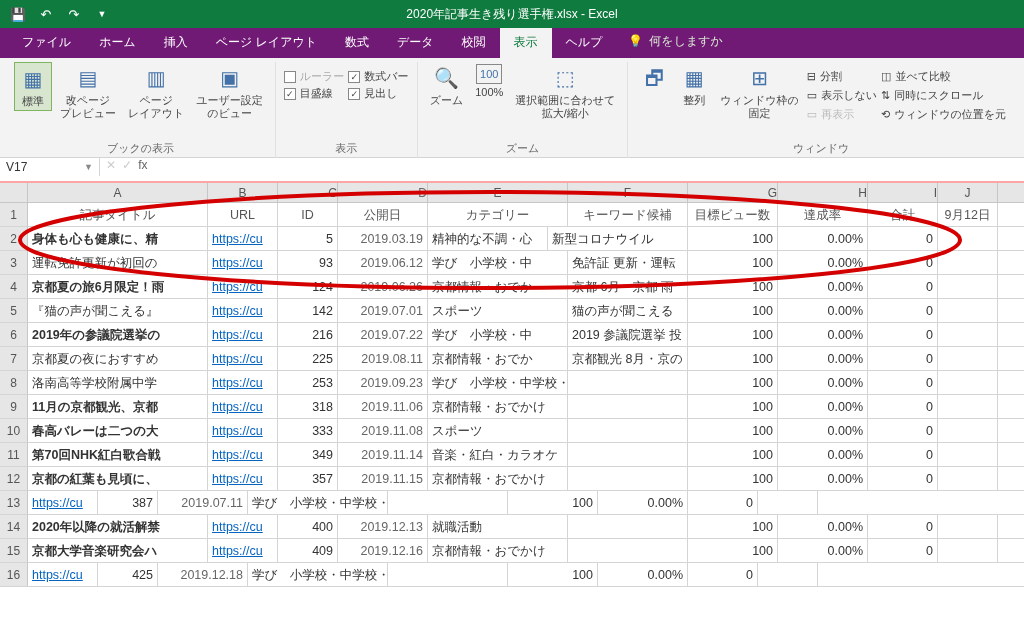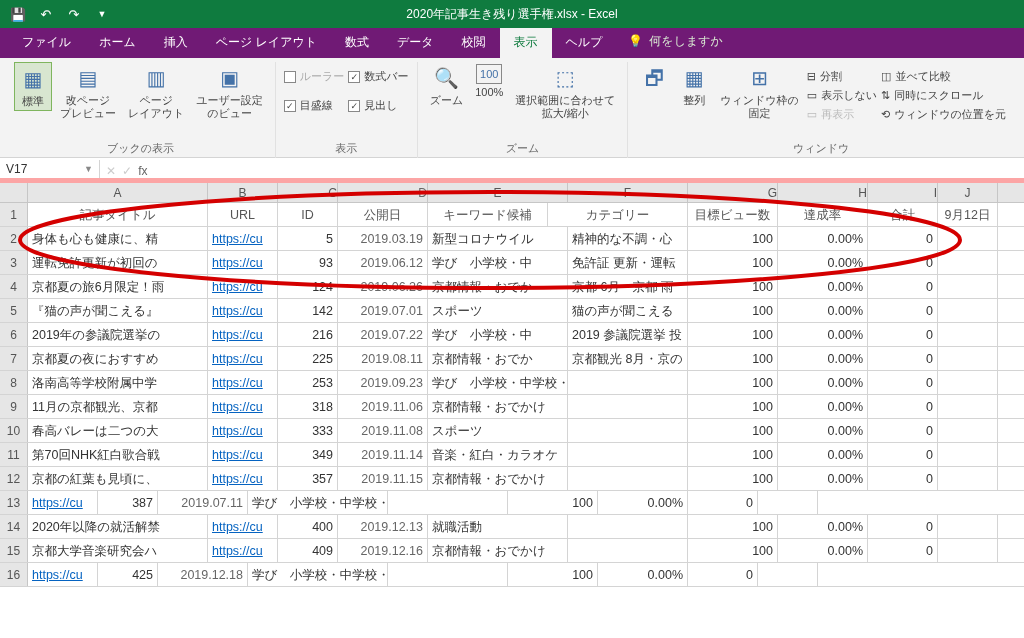--- a/index.html
+++ b/index.html
@@ -13,22 +13,22 @@
   .ribbon-tab.active{background:#f3f3f3;color:#0f7b3f}
   .tell-me{display:flex;align-items:center;gap:6px;margin-left:12px;color:#d9ead3;font-size:12px;padding-bottom:4px}
   .ribbon{height:100px;background:#f3f3f3;border-bottom:1px solid #d4d4d4;display:flex;padding:4px 6px 0}
   .group{display:flex;flex-direction:column;align-items:center;padding:0 8px;border-right:1px solid #e1e1e1;height:96px;justify-content:space-between}
   .group-body{display:flex;align-items:flex-start;gap:4px;flex:1}
   .group-label{font-size:11px;color:#666;padding:2px 0}
   .big-btn{display:flex;flex-direction:column;align-items:center;gap:2px;padding:2px 4px;font-size:11px;color:#444;cursor:pointer;text-align:center;line-height:1.2}
   .big-btn .ic{width:28px;height:28px;display:flex;align-items:center;justify-content:center;font-size:20px;color:#4472a8}
   .chk-row{display:flex;align-items:center;gap:4px;font-size:11px;color:#444;padding:1px 0;white-space:nowrap}
   .chk-box{width:12px;height:12px;border:1px solid #888;display:inline-flex;align-items:center;justify-content:center;font-size:9px;background:#fff}
-  .chk-col{display:flex;flex-direction:column;gap:12px;padding-top:6px}
-  .name-box-row{height:25px;border-bottom:5px solid #fca5a5;display:flex;align-items:flex-end;background:#fff}
+  .chk-col{display:flex;flex-direction:column;gap:0;padding-top:6px}
+  .name-box-row{height:25px;border-bottom:2px solid #fca5a5;display:flex;align-items:flex-start;background:#fff}
   .name-box{width:100px;border-right:1px solid #d4d4d4;padding:2px 6px;font-size:12px;color:#333;display:flex;align-items:center;justify-content:space-between}
   .fx-area{display:flex;align-items:center;gap:6px;padding-left:6px;color:#888}
   .sheet{position:relative}
   .col-headers{display:flex;height:20px;background:#e6e6e6;border-bottom:1px solid #c6c6c6}
   .corner{width:28px;border-right:1px solid #c6c6c6;background:#e6e6e6}
   .col-h{border-right:1px solid #c6c6c6;text-align:center;font-size:12px;color:#555;line-height:20px;background:#e6e6e6}
   .rows{display:flex;flex-direction:column}
   .row{display:flex;height:24px;border-bottom:1px solid #d4d4d4}
   .row-h{width:28px;background:#e6e6e6;border-right:1px solid #c6c6c6;text-align:center;font-size:12px;color:#555;line-height:24px}
   .cell{border-right:1px solid #d4d4d4;padding:0 4px;font-size:12.5px;color:#333;line-height:24px;overflow:hidden;white-space:nowrap}
@@ -37,21 +37,21 @@
   .cC{width:60px;text-align:right}
   .cD{width:90px;text-align:right;color:#666}
   .cE{width:140px}
   .cF{width:120px}
   .cG{width:90px;text-align:right}
   .cH{width:90px;text-align:right}
   .cI{width:70px;text-align:right}
   .cJ{width:60px}
   .hdr-cell{text-align:center!important;color:#555}
   .link{color:#0563c1;text-decoration:underline}
-  .bold{font-weight:normal}
+  .bold{font-weight:bold}
   svg.oval{position:absolute;pointer-events:none}
 </style>
 </head>
 <body>
 
 <div class="titlebar">
   <div class="qat">
     <span class="qat-icon">💾</span>
     <span class="qat-icon">↶</span>
     <span class="qat-icon">↷</span>
@@ -221,36 +221,36 @@
     <div class="col-h cJ">J</div>
   </div>
   <div class="rows" id="rows">
 
     <div class="row">
       <div class="row-h">1</div>
       <div class="cell cA hdr-cell">記事タイトル</div>
       <div class="cell cB hdr-cell">URL</div>
       <div class="cell cC hdr-cell">ID</div>
       <div class="cell cD hdr-cell">公開日</div>
+      <div class="cell cE hdr-cell">カテゴリー</div>
       <div class="cell cF hdr-cell">キーワード候補</div>
-      <div class="cell cE hdr-cell">カテゴリー</div>
       <div class="cell cG hdr-cell">目標ビュー数</div>
       <div class="cell cH hdr-cell">達成率</div>
       <div class="cell cI hdr-cell">合計</div>
       <div class="cell cJ hdr-cell">9月12日</div>
     </div>
 
   <div class="row">
         <div class="row-h">2</div>
         <div class="cell cA bold">身体も心も健康に、精</div>
         <div class="cell cB"><span class="link">https://cu</span></div>
         <div class="cell cC">5</div>
         <div class="cell cD">2019.03.19</div>
+        <div class="cell cF">精神的な不調・心</div>
         <div class="cell cE">新型コロナウイル</div>
-        <div class="cell cF">精神的な不調・心</div>
         <div class="cell cG">100</div>
         <div class="cell cH">0.00%</div>
         <div class="cell cI">0</div>
         <div class="cell cJ"></div>
       </div>
       <div class="row">
         <div class="row-h">3</div>
         <div class="cell cA ">運転免許更新が初回の</div>
         <div class="cell cB"><span class="link">https://cu</span></div>
         <div class="cell cC">93</div>

